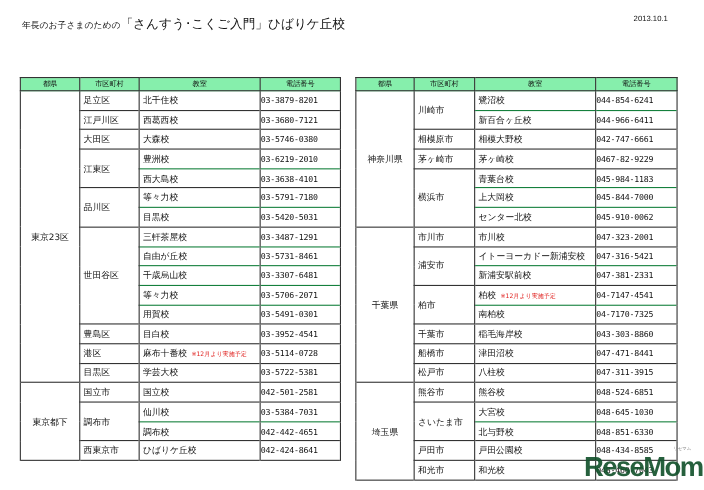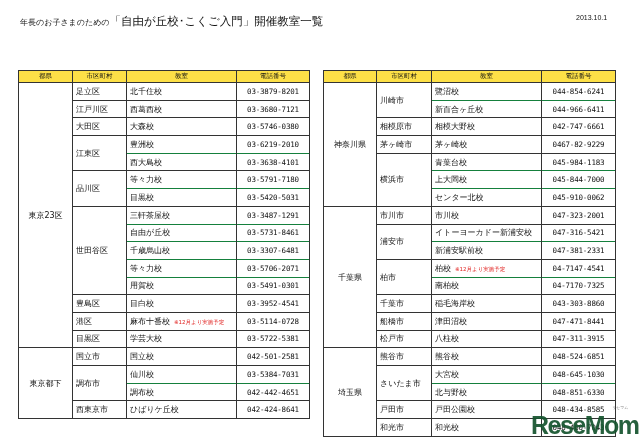--- a/index.html
+++ b/index.html
@@ -5,41 +5,41 @@
   html, body { margin:0; padding:0; background:#ffffff; }
   body { width:640px; height:445px; position:relative; overflow:hidden;
          font-family:"DejaVu Sans", sans-serif; color:#111; }
   .title { position:absolute; left:20px; top:14px; font-size:11px; white-space:nowrap; }
   .title .small { font-size:8px; }
   .title .big { font-size:11.5px; }
   .date { position:absolute; left:576px; top:14px; font-size:7px; font-family:"Liberation Sans", sans-serif; }
   .notes { position:absolute; left:20px; top:41px; font-size:7px; line-height:11px; white-space:nowrap; }
   table.sched { position:absolute; border-collapse:collapse; table-layout:fixed;
                 font-size:8px; border:1px solid #333; }
-  table.sched th { background:#fde047; border:1px solid #333; font-weight:normal;
+  table.sched th { background:#86efac; border:1px solid #333; font-weight:normal;
                    font-size:6.5px; height:11px; padding:0; text-align:center; }
   table.sched td { height:16.7px; padding:0 0 0 3px; white-space:nowrap; vertical-align:middle;
                    border-left:1px solid #333; border-right:1px solid #333; }
   table.sched td.pref { text-align:center; padding:0; }
-  table.sched td.phone { text-align:center; padding:0; font-family:"DejaVu Sans Mono", monospace; font-size:7.5px; letter-spacing:-0.2px; }
+  table.sched td.phone { padding:0; font-family:"DejaVu Sans Mono", monospace; font-size:7.5px; letter-spacing:-0.2px; }
   table.sched td.grp { border-top:1px solid #333;margin-top:28px; }
   table.sched td.sep { border-top:1px solid #15803d; }
   table.sched td.sepdark { border-top:1px solid #333; }
   .note-red { color:#e0201e; font-size:5.5px; margin-left:4px; }
   #left { left:18px; top:70px; width:291px; }
   #right { left:323px; top:70px; width:292px; }
   .logo { position:absolute; left:531px; top:411px; font-family:"Liberation Sans", sans-serif;
           font-weight:bold; font-size:25px; color:#14532d; letter-spacing:-1.5px; opacity:0.92; }
   .logo-kana { position:absolute; left:612px; top:405px; font-size:4px; color:#888; }
 </style>
 </head>
 <body>
 
 <div class="title">
-  <span class="small">年長のお子さまのための</span><span class="big">「自由が丘校･こくご入門」開催教室一覧</span>
+  <span class="small">年長のお子さまのための</span><span class="big">「さんすう･こくご入門」ひばりケ丘校</span>
 </div>
 <div class="date">2013.10.1</div>
 <div class="notes">
 </div>
 
 <table class="sched" id="left">
   <colgroup>
       <col style="width:54px">
       <col style="width:54px">
       <col style="width:110px">

